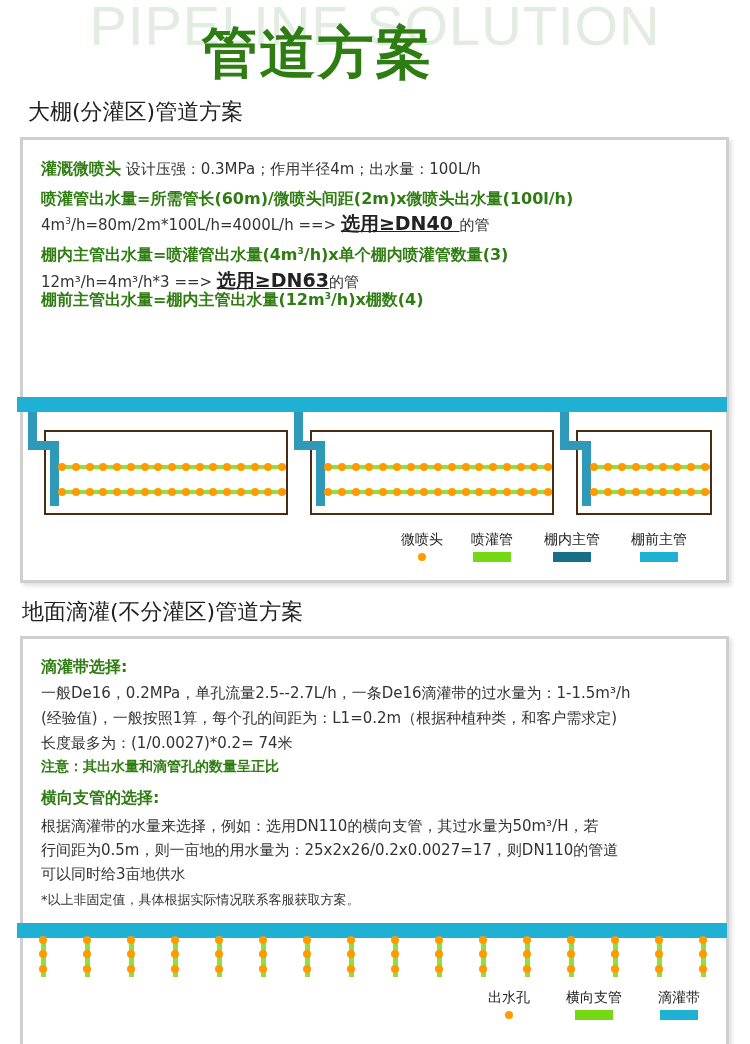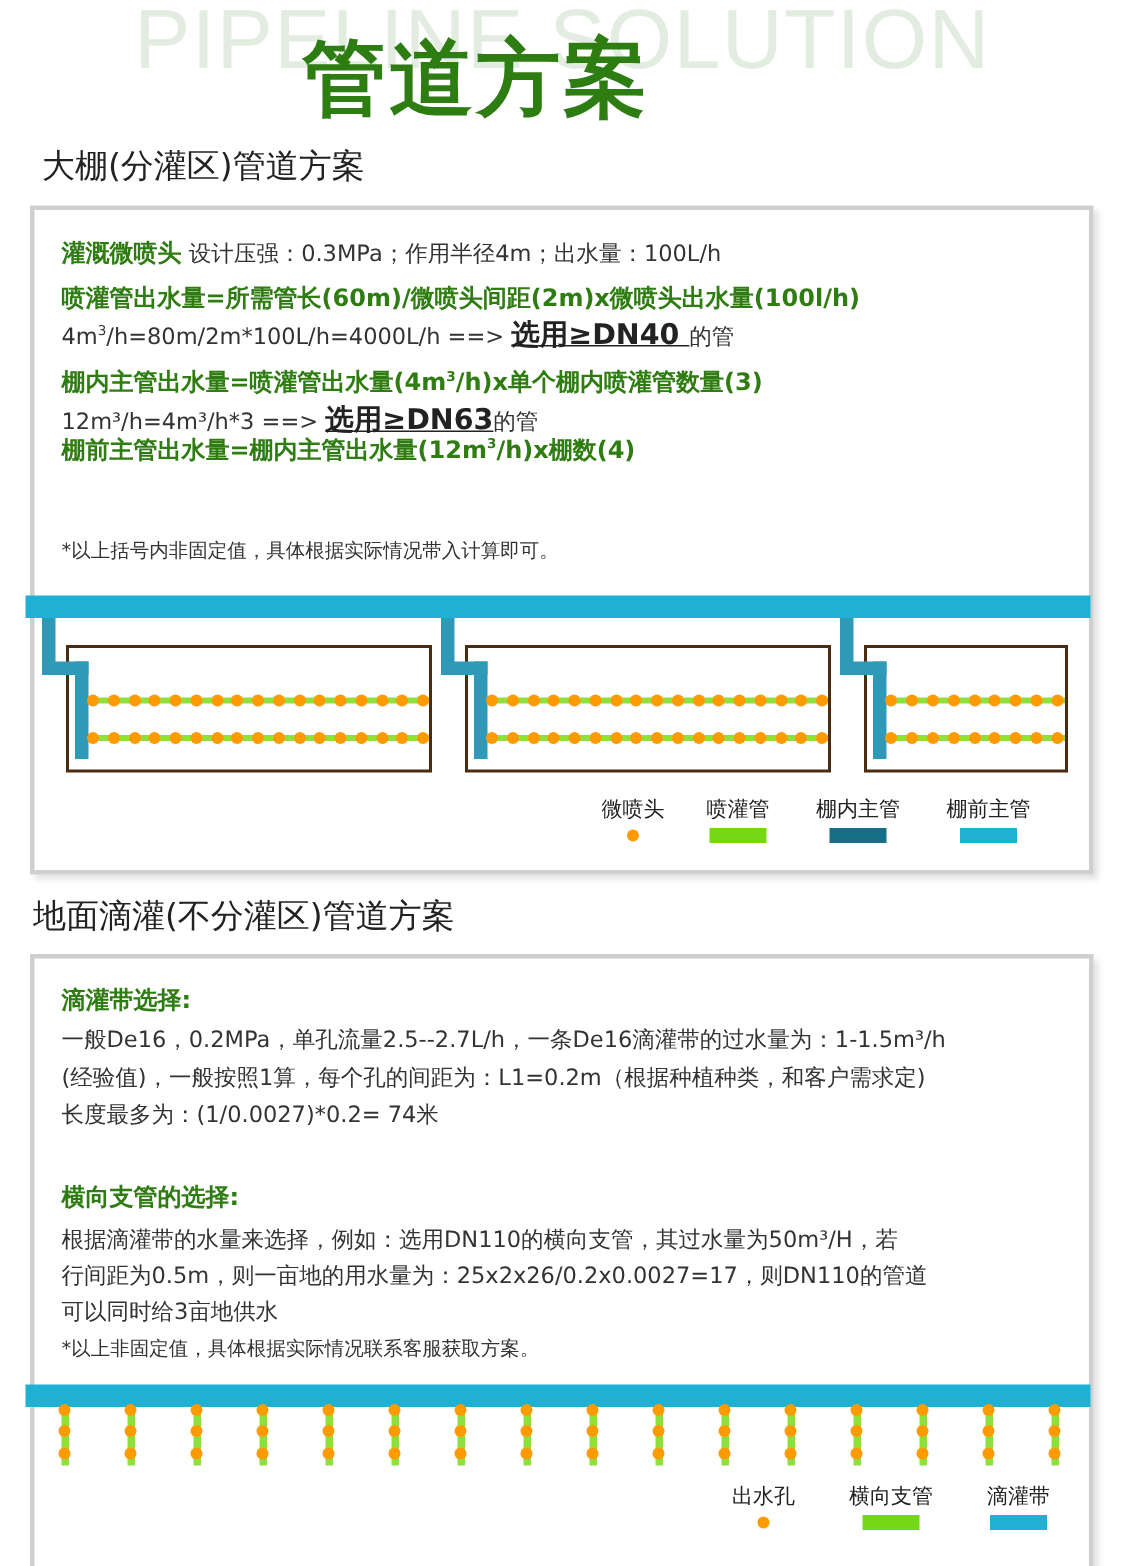--- a/index.html
+++ b/index.html
@@ -55,21 +55,20 @@
   </div>
   <div class="txt g" style="top:104px;">
     <span>棚内主管出水量=喷灌管出水量(4m</span><sup>3</sup><span>/h)x单个棚内喷灌管数量(3)</span>
   </div>
   <div class="txt n" style="top:129px;">
     <span>12m³/h=4m³/h*3 ==&gt;  </span><span class="u"> 选用≥DN63</span><span>的管</span>
   </div>
   <div class="txt g" style="top:149px;">
     <span>棚前主管出水量=棚内主管出水量(12m</span><sup>3</sup><span>/h)x棚数(4)</span>
   </div>
-  <div class="txt small" style="top:217px;">*以上括号内非固定值，具体根据实际情况带入计算即可。</div>
 </div>
 
 <div id="gh-diagram">
 
 <div class="abs gh" style="left:44px; top:430px; width:244px; height:85px;"></div>
     <div class="abs inner-pipe" style="left:28px; top:412px; width:9px; height:38px;"></div>
     <div class="abs inner-pipe" style="left:28px; top:441px; width:31px; height:9px;"></div>
     <div class="abs inner-pipe" style="left:50px; top:441px; width:9px; height:65px;"></div>
     <div class="abs spr-line" style="left:59px; top:465px; width:227px;"></div>
     <div class="abs dot" style="left:58px; top:463px;"></div>
@@ -191,20 +190,21 @@
   <div style="width:38px; height:10px; background:#1fb1d3; margin:3px auto 0;"></div>
 </div>
 
 <div class="section-title" style="top:597px; left:22px;">地面滴灌(不分灌区)管道方案</div>
 
 <div class="panel" style="top:636px; height:405px;">
   <div class="txt g" style="top:17px;">滴灌带选择:</div>
   <div class="txt n" style="top:43px;">一般De16，0.2MPa，单孔流量2.5--2.7L/h，一条De16滴灌带的过水量为：1-1.5m³/h</div>
   <div class="txt n" style="top:68px;">(经验值)，一般按照1算，每个孔的间距为：L1=0.2m（根据种植种类，和客户需求定)</div>
   <div class="txt n" style="top:93px;">长度最多为：(1/0.0027)*0.2= 74米</div>
+  <div class="txt g" style="top:116px; font-size:14px;">注意：其出水量和滴管孔的数量呈正比</div>
   <div class="txt g" style="top:148px;">横向支管的选择:</div>
   <div class="txt n" style="top:176px;">根据滴灌带的水量来选择，例如：选用DN110的横向支管，其过水量为50m³/H，若</div>
   <div class="txt n" style="top:200px;">行间距为0.5m，则一亩地的用水量为：25x2x26/0.2x0.0027=17，则DN110的管道</div>
   <div class="txt n" style="top:224px;">可以同时给3亩地供水</div>
   <div class="txt small" style="top:250px;">*以上非固定值，具体根据实际情况联系客服获取方案。</div>
 </div>
 
 <div id="drip-diagram">
   <div class="abs bar" style="left:17px; top:923px; width:710px; height:15px;"></div>
 <div class="abs " style="left:41px; top:938px; width:5px; height:39px; background:#8ee03e;"></div>

